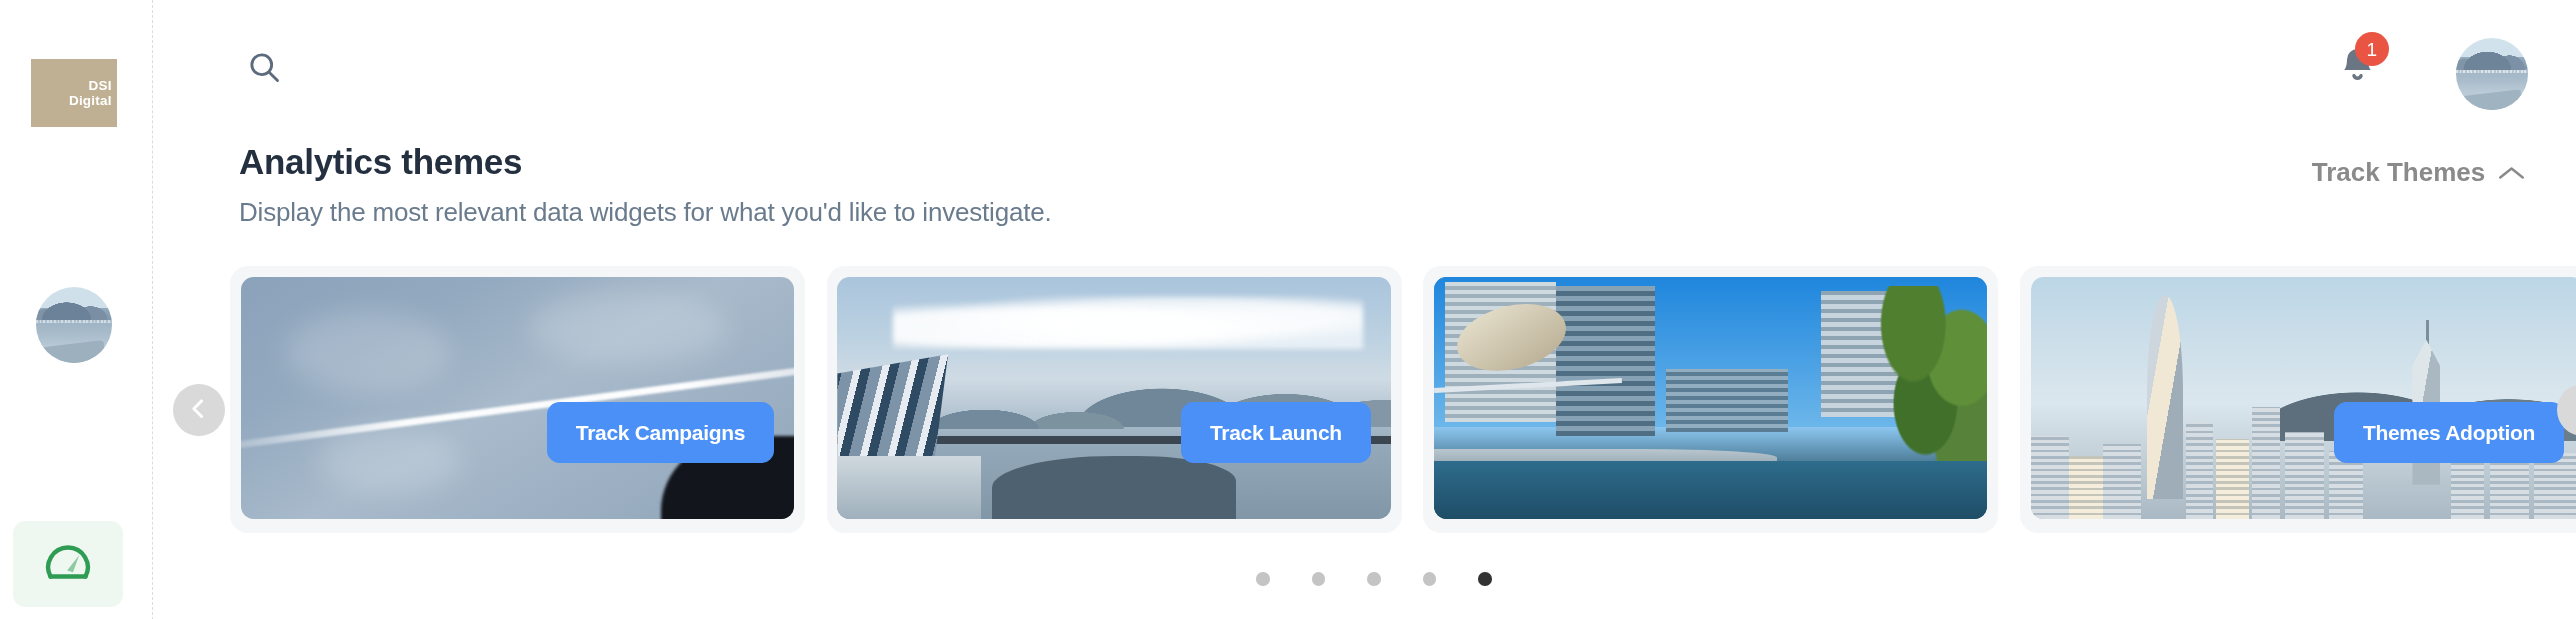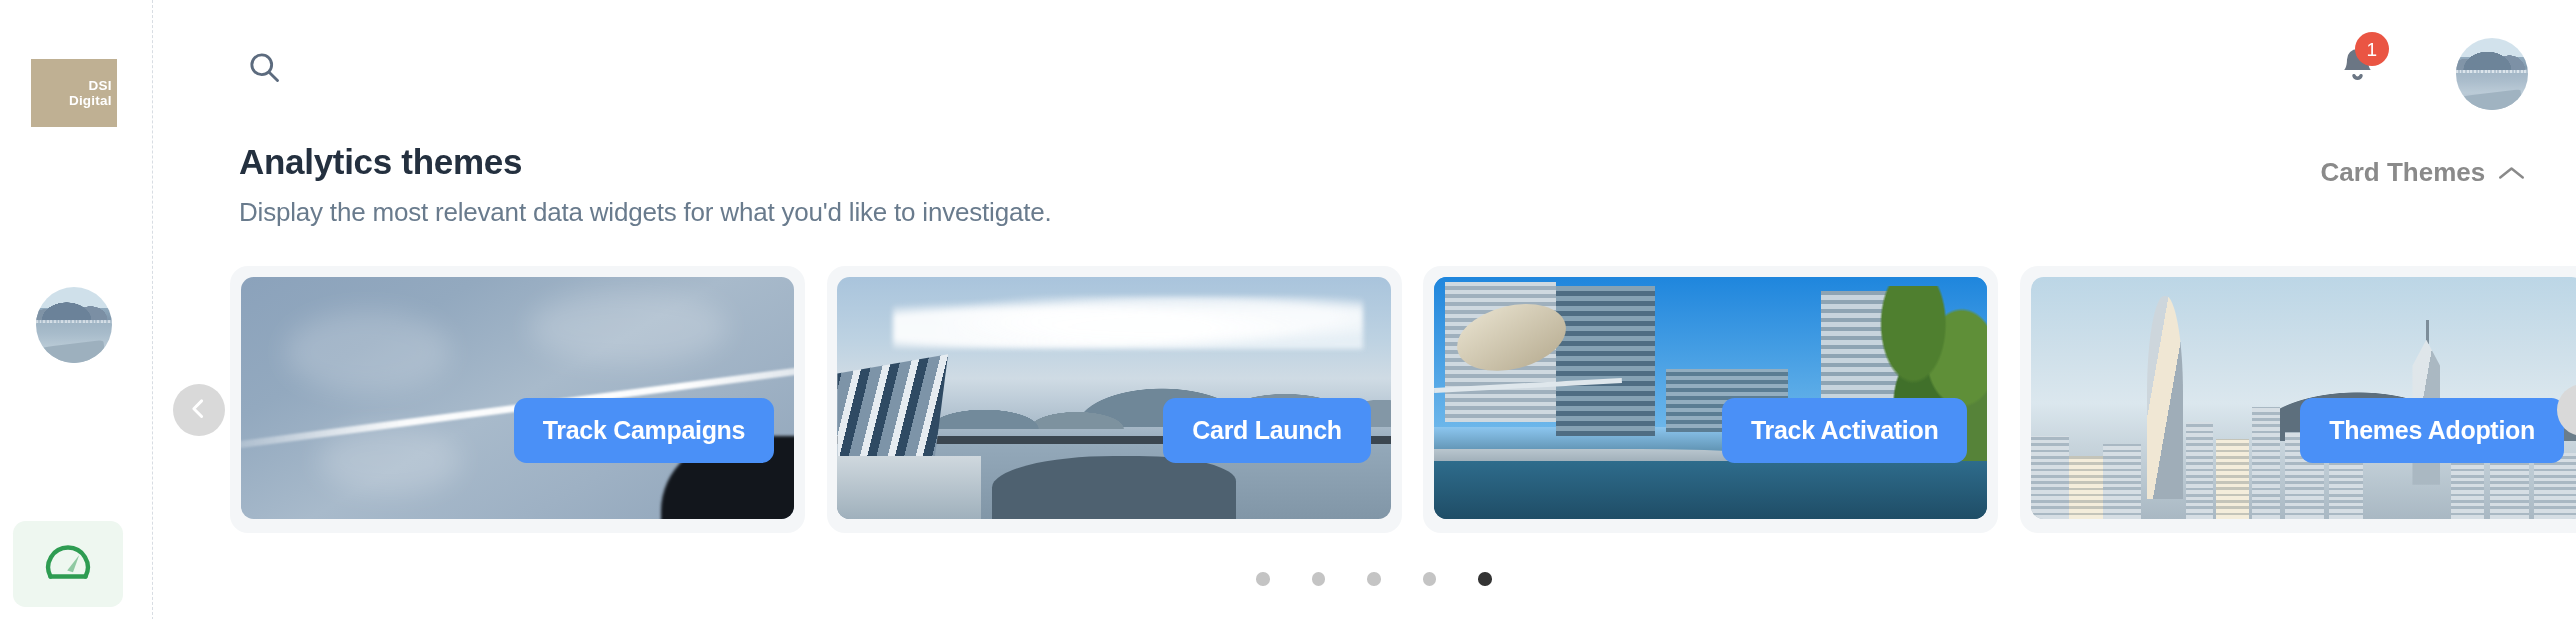--- a/index.html
+++ b/index.html
@@ -141,21 +141,21 @@
     padding: 10.8px 10.8px 14.4px 10.8px;
     position: relative;
   }
   .card-img {
     position: relative; width: 100%; height: 100%;
     border-radius: 12.6px; overflow: hidden;
   }
   .card-btn {
     position: absolute; right: 20px; bottom: 56px;
     background: #4a90f7; color: #ffffff;
-    font-size: 25px; font-weight: bold; letter-spacing: -0.3px;
+    font-size: 21px; font-weight: bold; letter-spacing: -0.3px;
     border: 0; border-radius: 12.6px;
     padding: 20px 29px; cursor: pointer; white-space: nowrap;
     line-height: 1;
     text-align: center;
   }
 
   
   .art { position: absolute; inset: 0; }
   
   .art-sky {
@@ -361,21 +361,21 @@
         <div class="city"></div>
         <div class="wing"></div>
       </div>
     </div>
 
     <div class="section-head">
       <div class="sec-title">Analytics themes</div>
       <div class="sec-sub">Display the most relevant data widgets for what you'd like to investigate.</div>
 
       <div class="hide-themes">
-        <span>Card Themes</span>
+        <span>Track Themes</span>
         <span>
           <svg width="27" height="16" viewBox="0 0 24 14" fill="none">
             <path d="M2 11 12 3l10 8" stroke="#8a8a8a" stroke-width="2.2" stroke-linecap="round" stroke-linejoin="round"></path>
           </svg>
         </span>
       </div>
     </div>
 
     <div class="carousel">
       <div class="cards">
@@ -397,39 +397,38 @@
           <div class="card-img">
             <div class="art art-harbour">
               <div class="cloudband"></div>
               <div class="ridge"></div>
               <div class="isle"></div>
               <div class="darkhill"></div>
               <div class="rail-bar"></div>
               <div class="glassbldg"></div>
               <div class="terrace"></div>
             </div>
-            <button class="card-btn">Card Launch</button>
+            <button class="card-btn">Track Launch</button>
           </div>
         </div>
 
         <div class="card">
           <div class="card-img">
             <div class="art art-park">
               <div class="sky"></div>
               <div class="tower-l"></div>
               <div class="tower-m"></div>
               <div class="dome"></div>
               <div class="midbldg"></div>
               <div class="rightbldg"></div>
               <div class="trees"></div>
               <div class="canopy"></div>
               <div class="promenade"></div>
               <div class="water"></div>
             </div>
-            <button class="card-btn">Track Activation</button>
           </div>
         </div>
 
         <div class="card">
           <div class="card-img">
             <div class="art art-skyline">
               <div class="hill"></div>
               <div class="block" style="left:0;width:7%;height:34%"></div>
               <div class="block warm" style="left:7%;width:6%;height:26%"></div>
               <div class="block" style="left:13%;width:7%;height:31%"></div>

